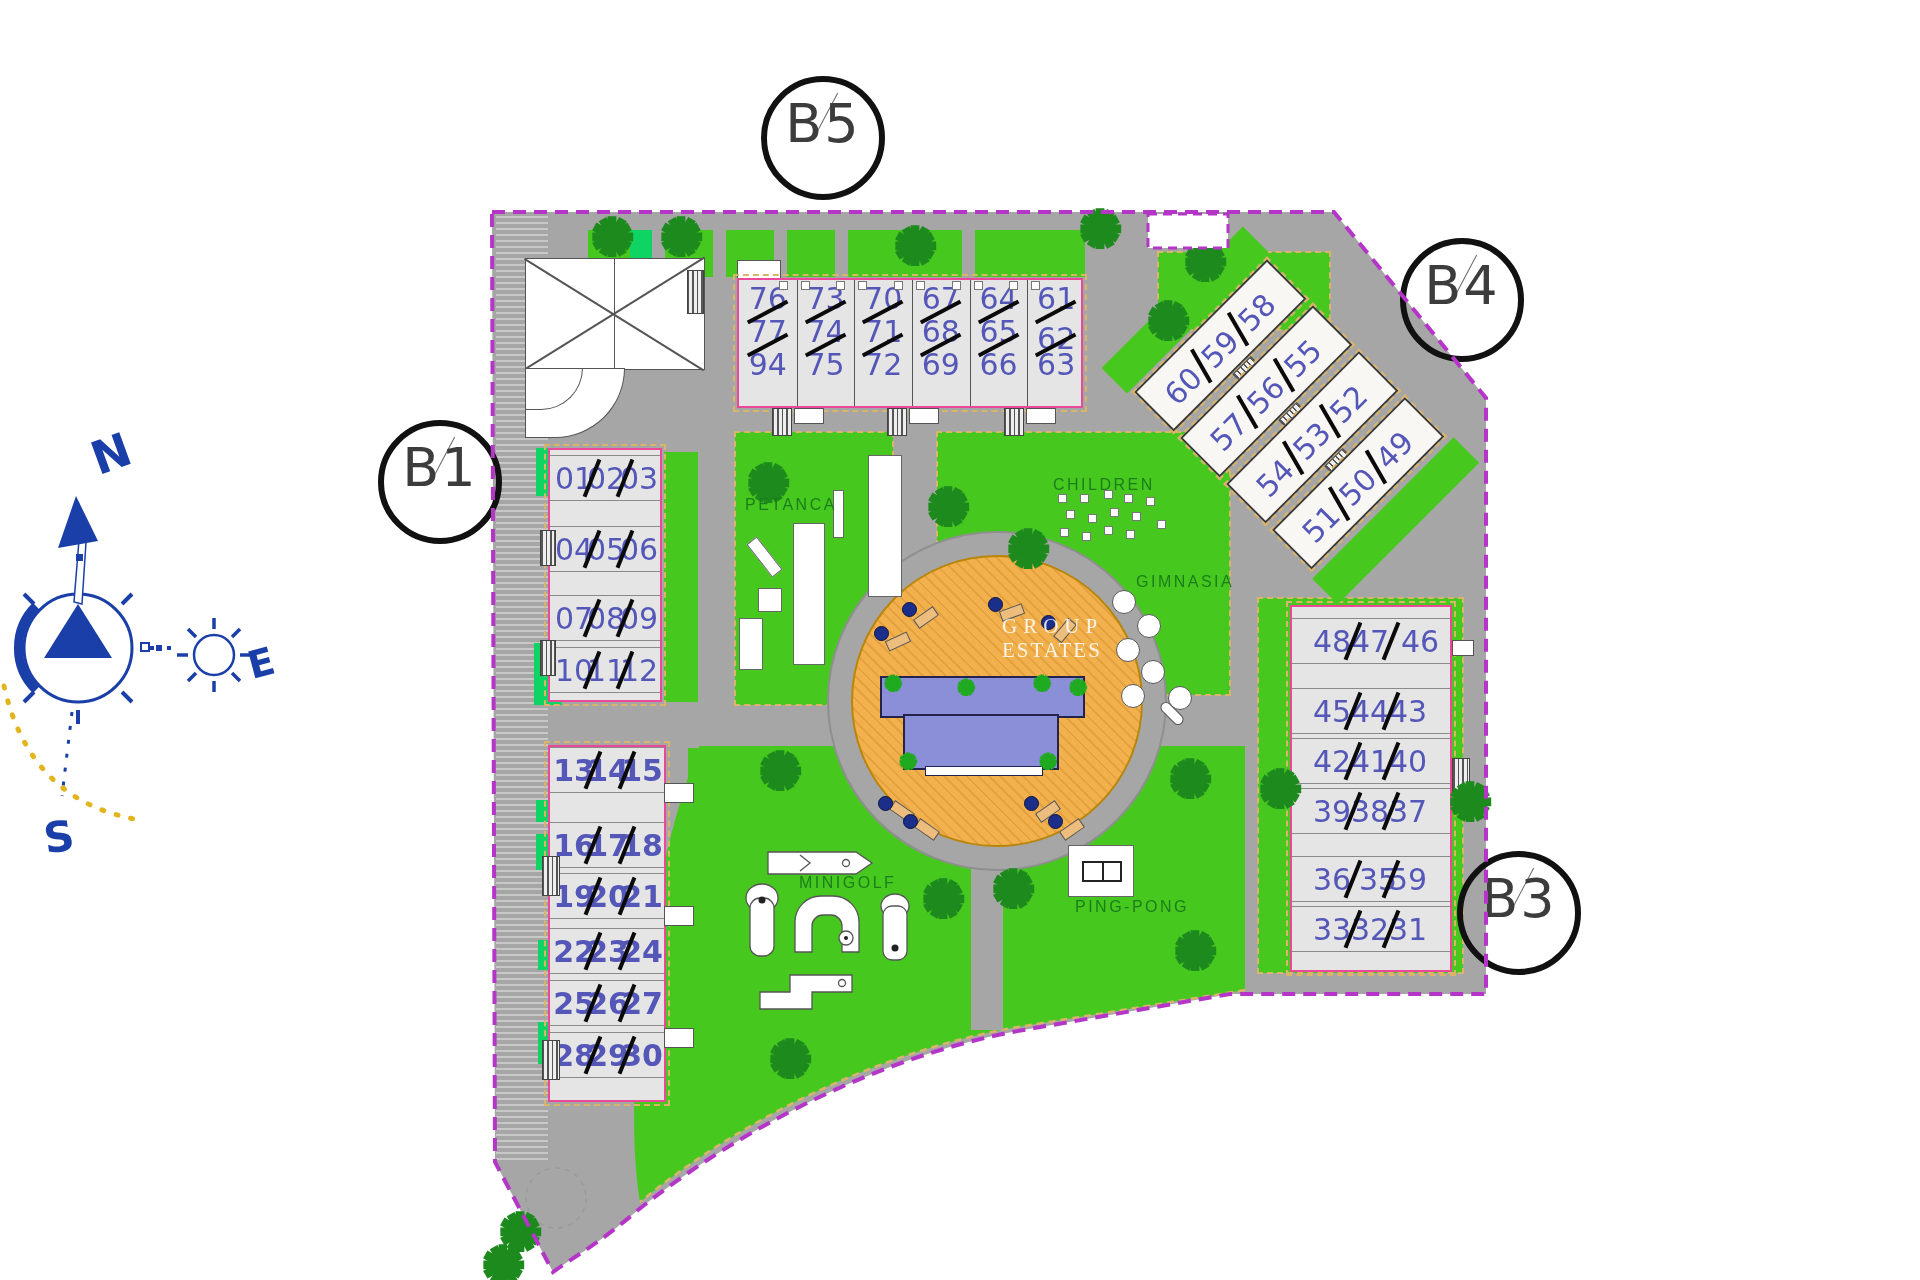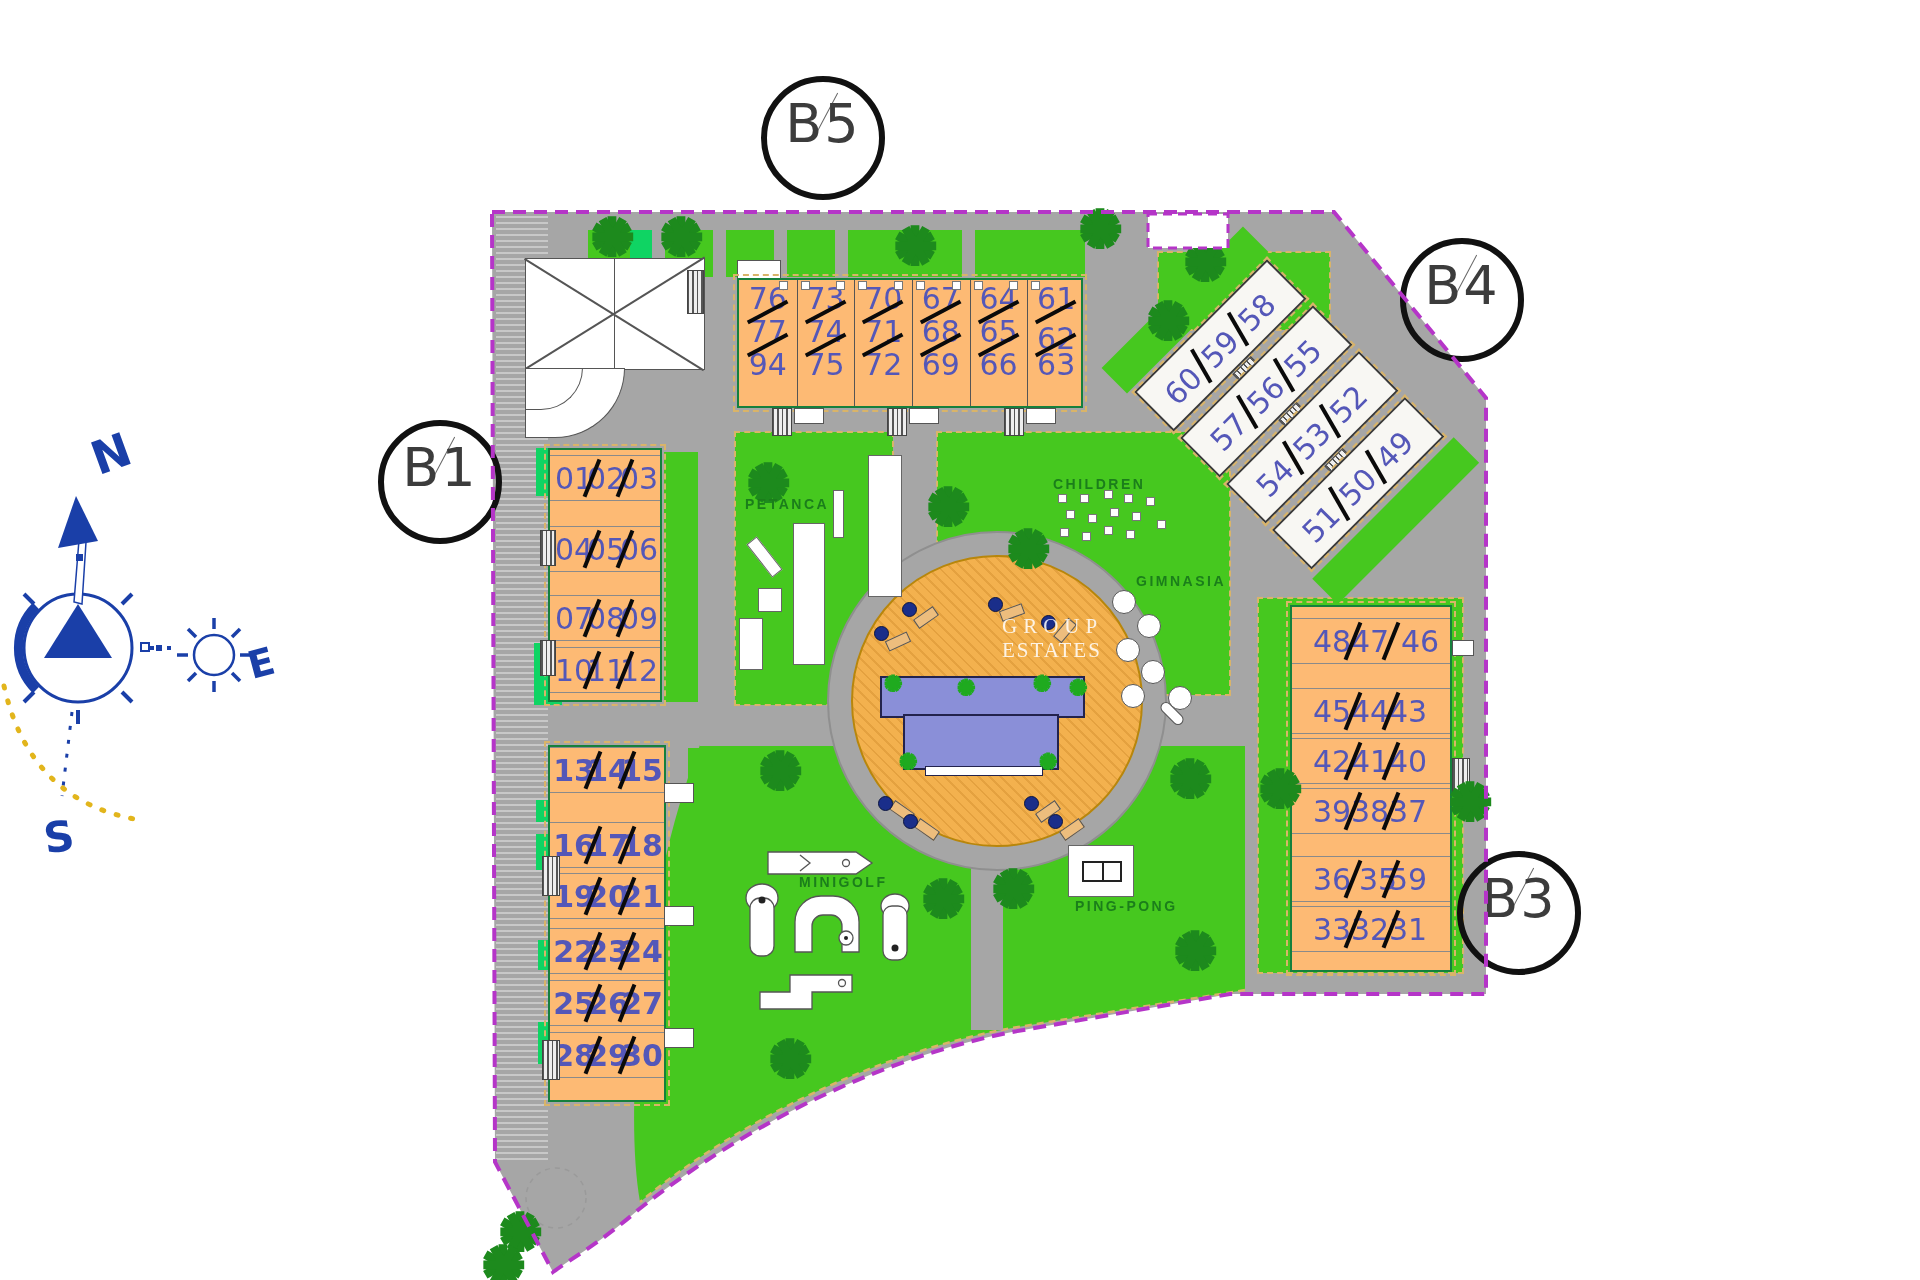--- a/index.html
+++ b/index.html
@@ -22,21 +22,21 @@
   .deck{position:absolute;left:851px;top:555px;width:292px;height:292px;border-radius:50%;
         background:#f3b14e;border:2px solid #b8860b;
         background-image:repeating-linear-gradient(45deg,rgba(190,120,25,.28) 0 2px,rgba(0,0,0,0) 2px 8px);}
   .pool-a{position:absolute;left:880px;top:676px;width:205px;height:42px;background:#8a8fd8;border:2px solid #23234d;}
   .pool-b{position:absolute;left:903px;top:714px;width:156px;height:56px;background:#8a8fd8;border:2px solid #23234d;}
   .pool-rim{position:absolute;left:925px;top:766px;width:118px;height:10px;background:#fff;border:1px solid #23234d;}
   .lounger{position:absolute;width:24px;height:11px;background:#edbd7d;border:1px solid #555;}
   .umb{position:absolute;width:15px;height:15px;border-radius:50%;background:#1a2e8a;border:1px solid #0c1540;}
 
   
-  .bldg{position:absolute;background:#fdba74;border:2px solid #15803d;
+  .bldg{position:absolute;background:#e5e5e5;border:2px solid #ec4899;
         outline:2px dashed #d9b469;outline-offset:2px;text-align:right;}
   .b4rot{position:absolute;left:1028px;top:368px;width:300px;height:410px;
          transform:rotate(-45deg);transform-origin:0 0;}
   .b4strip{position:absolute;left:58px;width:188px;height:56px;background:#f8f7f3;
            border:2px solid #3a3a3a;outline:2px dashed #d9b469;}
   .b4green{position:absolute;left:52px;width:200px;height:36px;background:#46c81f;}
   .unit{position:absolute;color:#5457b8;font-family:"DejaVu Sans",sans-serif;
         font-size:30px;line-height:1;transform:translateX(-50%);white-space:nowrap;}
   .diag{position:absolute;background:#0a0a0a;}
   .rowline{position:absolute;left:0;right:0;height:46px;border-top:1px solid #8a8a8a;border-bottom:1px solid #8a8a8a;}
@@ -45,21 +45,21 @@
   .whitebox{position:absolute;background:#fff;border:1px solid #555;}
   .sq{position:absolute;width:9px;height:9px;background:#fff;border:1px solid #777;}
 
   
   .tree{position:absolute;color:#1d8a1d;font-size:56px;line-height:56px;width:56px;height:56px;
         text-align:center;transform:translate(-50%,-50%);}
   .tree b{position:absolute;left:0;top:0;width:100%;height:100%;font-weight:normal;}
   .tree b.r{transform:rotate(30deg);}
   .tuft{font-size:24px;line-height:24px;width:24px;height:24px;color:#1faa1f;}
   .gymc{position:absolute;width:24px;height:24px;border-radius:50%;background:#fff;border:1.5px solid #555;}
-  .amen{position:absolute;color:#1b7e1b;font-size:14px;letter-spacing:2.5px;font-weight:bold;white-space:nowrap;}
+  .amen{position:absolute;color:#1b7e1b;font-size:16px;letter-spacing:2.5px;font-weight:normal;white-space:nowrap;}
 
   
   .blabel{position:absolute;width:124px;height:124px;border:6px solid #111;border-radius:50%;}
   .blabel span{position:absolute;left:0;top:10px;width:100%;text-align:center;
         font-family:"DejaVu Sans",sans-serif;font-size:54px;color:#3c3c3c;letter-spacing:2px;}
   .blabel i{position:absolute;left:58px;top:8px;width:1px;height:52px;background:#666;transform:rotate(28deg);}
   .wm1{position:absolute;left:800px;top:606px;font-family:"Liberation Serif",serif;font-size:64px;
        color:rgba(255,255,255,.82);letter-spacing:12px;}
   .wm2{position:absolute;left:1002px;top:614px;font-family:"Liberation Serif",serif;font-size:21px;
        color:rgba(255,255,255,.85);letter-spacing:6px;}

